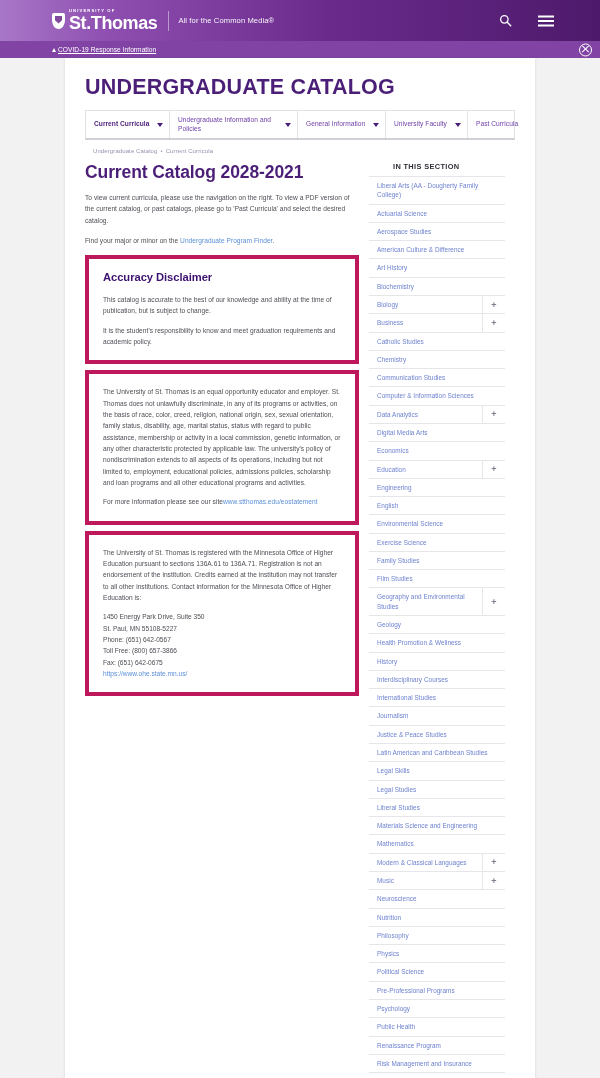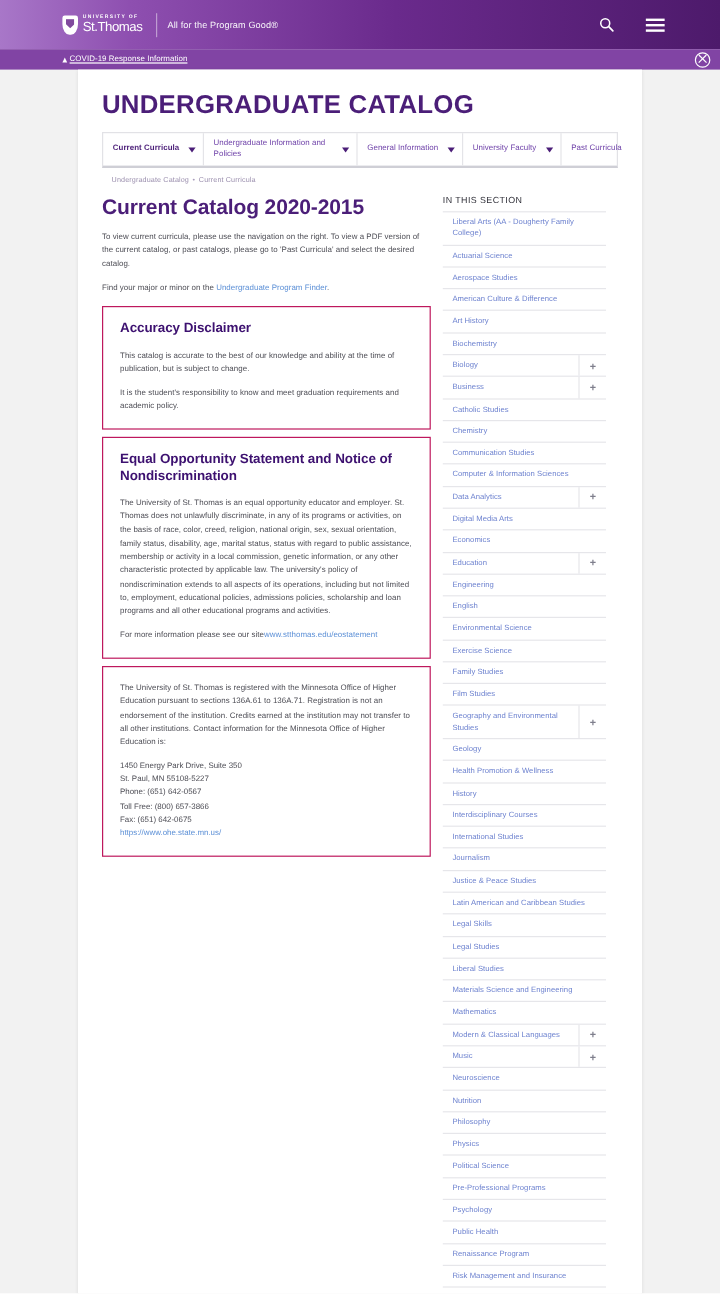--- a/index.html
+++ b/index.html
@@ -52,22 +52,22 @@
     display: block;
     color: #fff;
     font-size: 4.2px;
     letter-spacing: 1.1px;
     font-weight: 700;
     margin-bottom: 1px;
   }
   .brand-main {
     display: block;
     color: #fff;
-    font-size: 11px;
-    font-weight: 400;
+    font-size: 18px;
+    font-weight: 700;
     letter-spacing: -0.4px;
   }
   .brand-div {
     width: 1px; height: 20px;
     background: rgba(255,255,255,.45);
     margin: 0 9px 0 11px;
   }
   .tagline {
     color: #ffffff;
     font-size: 7.6px;
@@ -222,45 +222,46 @@
   }
   .p a, .lnk { color: #5b8fd6; text-decoration: none; }
   .h2 {
     color: #4b1e78;
     font-size: 12.4px;
     font-weight: 700;
     margin: 13px 0 8px 0;
     letter-spacing: -0.05px;
   }
   .card {
-    border: 1px solid #be185d;
+    border: 4px solid #be185d;
     padding: 12px 14px 13px 14px;
     margin-top: 6px;
     background: #fff;
   }
   .card h3 {
     color: #3d1170;
     font-size: 11.2px;
     font-weight: 700;
     margin-bottom: 9px;
     letter-spacing: -0.05px;
     line-height: 1.22;
   }
   .card .p { margin-bottom: 8px; }
   .card .p:last-child { margin-bottom: 0; }
   .addr { font-size: 6.6px; line-height: 1.72; color: #4d4d55; }
   .addr .lnk { display: block; }
 
   
   .side-title {
     font-size: 7.4px;
-    font-weight: 400;
+    font-weight: 700;
     color: #2f2f38;
     letter-spacing: .35px;
     margin-bottom: 5px;
+    margin-left: 24px;
   }
   .side-list {
     border-top: 1px solid #e6e6ea;
   }
   .side-item {
     display: flex;
     align-items: stretch;
     border-bottom: 1px solid #e6e6ea;
     min-height: 18px;
     cursor: pointer;
@@ -294,21 +295,21 @@
 <div class="page">
 
   <div class="topbar">
     <div class="brand">
       <div class="shield"></div>
       <div class="brand-txt">
         <span class="brand-sup">UNIVERSITY OF</span>
         <span class="brand-main">St.Thomas</span>
       </div>
       <div class="brand-div"></div>
-      <div class="tagline">All for the Program Good®</div>
+      <div class="tagline">All for the Common Media®</div>
     </div>
     <div class="top-icons">
       <div class="icon-btn">
         <svg width="13" height="13" viewBox="0 0 16 16">
           <circle cx="6.6" cy="6.6" r="4.6" fill="none" stroke="#fff" stroke-width="1.6"></circle>
           <line x1="10.2" y1="10.2" x2="14.4" y2="14.4" stroke="#fff" stroke-width="1.8" stroke-linecap="round"></line>
         </svg>
       </div>
       <div class="icon-btn">
         <svg width="16" height="12" viewBox="0 0 16 12">
@@ -356,33 +357,32 @@
       </div>
 
       <div class="breadcrumb">
         <a href="#">Undergraduate Catalog</a><span class="sep">•</span><span>Current Curricula</span>
       </div>
 
       <div class="body">
 
         <div class="col-main">
 
-          <div class="h1">Current Catalog 2020-2015</div>
+          <div class="h1">Current Catalog 2028-2021</div>
           <div class="p">To view current curricula, please use the navigation on the right.  To view a PDF version of the current catalog, or past catalogs, please go to 'Past Curricula' and select the desired catalog.</div>
 
           <div class="p"><span>Find your major or minor on the </span><a href="#" class="lnk">Undergraduate Program Finder</a><span>.</span></div>
 
           <div class="card">
             <h3>Accuracy Disclaimer</h3>
             <div class="p">This catalog is accurate to the best of our knowledge and ability at the time of publication, but is subject to change.</div>
             <div class="p">It is the student's responsibility to know and meet graduation requirements and academic policy.</div>
           </div>
 
           <div class="card">
-            <h3>Equal Opportunity Statement and Notice of Nondiscrimination</h3>
             <div class="p">The University of St. Thomas is an equal opportunity educator and employer. St. Thomas does not unlawfully discriminate, in any of its programs or activities, on the basis of race, color, creed, religion, national origin, sex, sexual orientation, family status, disability, age, marital status, status with regard to public assistance, membership or activity in a local commission, genetic information, or any other characteristic protected by applicable law.  The university's policy of nondiscrimination extends to all aspects of its operations, including but not limited to, employment, educational policies, admissions policies, scholarship and loan programs and all other educational programs and activities.</div>
             <div class="p"><span>For more information please see our site</span><a href="#" class="lnk">www.stthomas.edu/eostatement</a></div>
           </div>
 
           <div class="card">
             <div class="p">The University of St. Thomas is registered with the Minnesota Office of Higher Education pursuant to sections 136A.61 to 136A.71. Registration is not an endorsement of the institution. Credits earned at the institution may not transfer to all other institutions. Contact information for the Minnesota Office of Higher Education is:</div>
             <div class="addr">
               <div>1450 Energy Park Drive, Suite 350</div>
               <div>St. Paul, MN 55108-5227</div>
               <div>Phone: (651) 642-0567</div>

